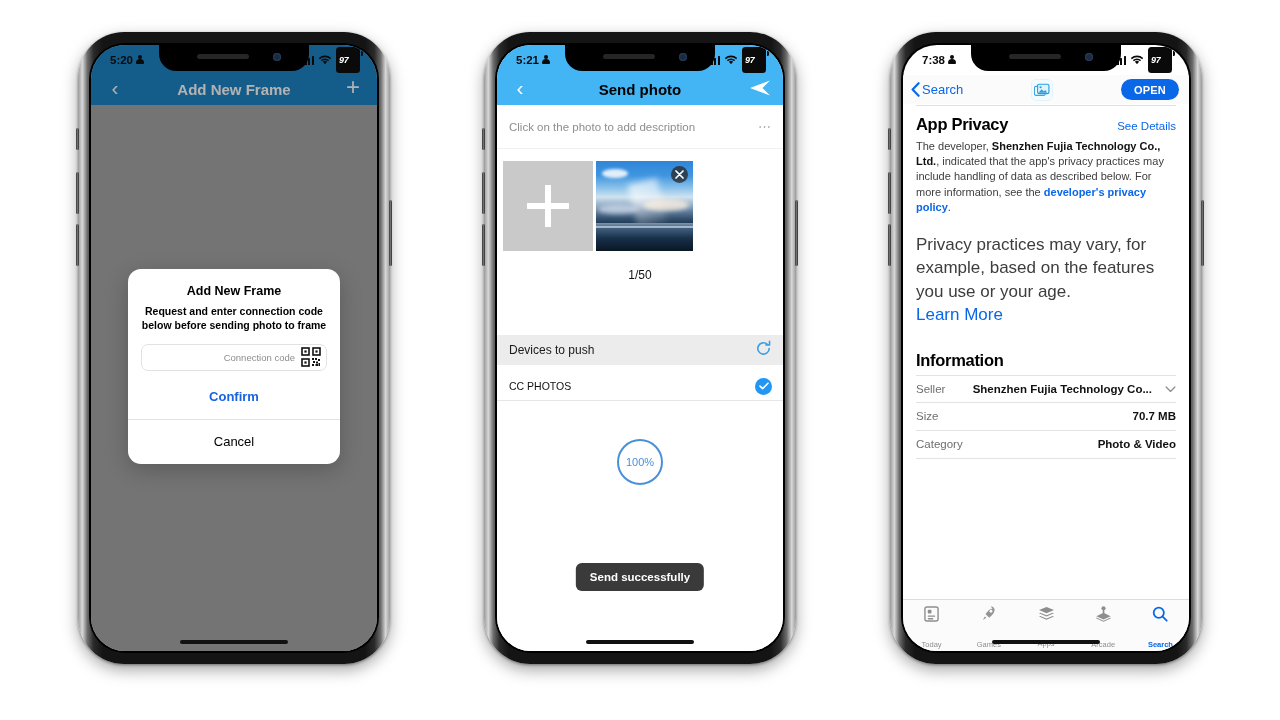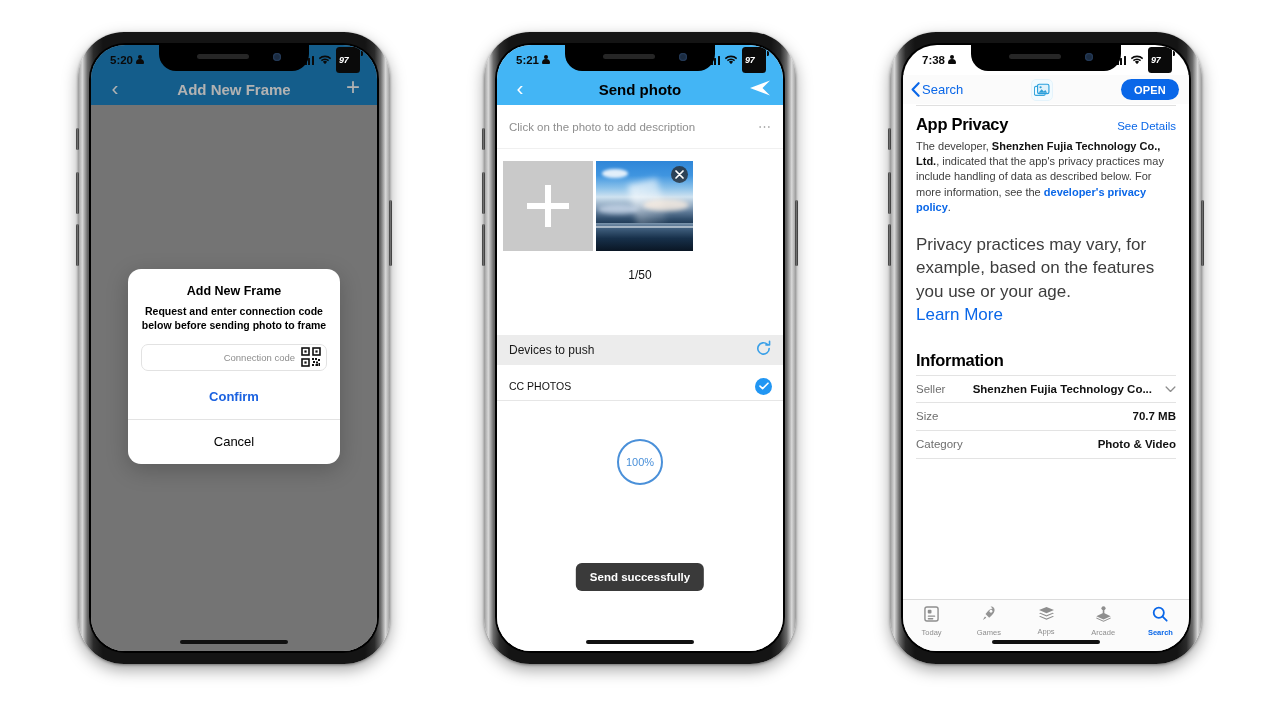--- a/index.html
+++ b/index.html
@@ -335,21 +335,21 @@
   .info-row .v { color:#111; font-weight:bold; display:flex; align-items:center; gap:13px; }
   .info-row:first-child { border-top: 1px solid #e3e3e3; }
   .chev { color:#8e8e8e; font-size:11px; }
   .tabbar {
     position:absolute; left:0; right:0; bottom:0; height:52px;
     background:#fbfbfb; border-top:1px solid #dcdcdc;
     display:flex; align-items:flex-start; padding-top: 6px;
     z-index: 20;
   }
   .tab {
-    flex:1; display:flex; flex-direction:column; align-items:center; gap:6px;
+    flex:1; display:flex; flex-direction:column; align-items:center; gap:18px;
     color:#8e8e8e;
   }
   .tab .lbl { font-size: 7.5px; }
   .tab.active { color:#0a67e8; }
   .tab.active .lbl { font-weight:bold; }
 </style>
 </head>
 <body>
 
 <div class="stage">

